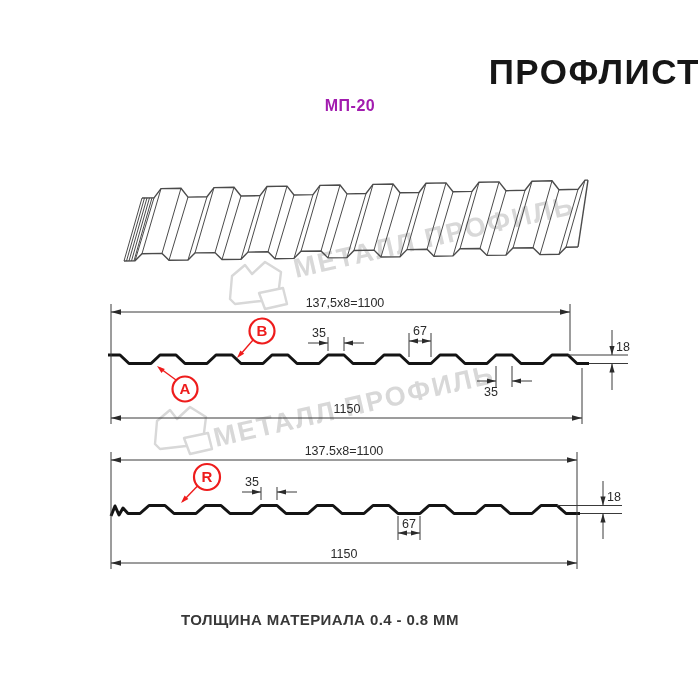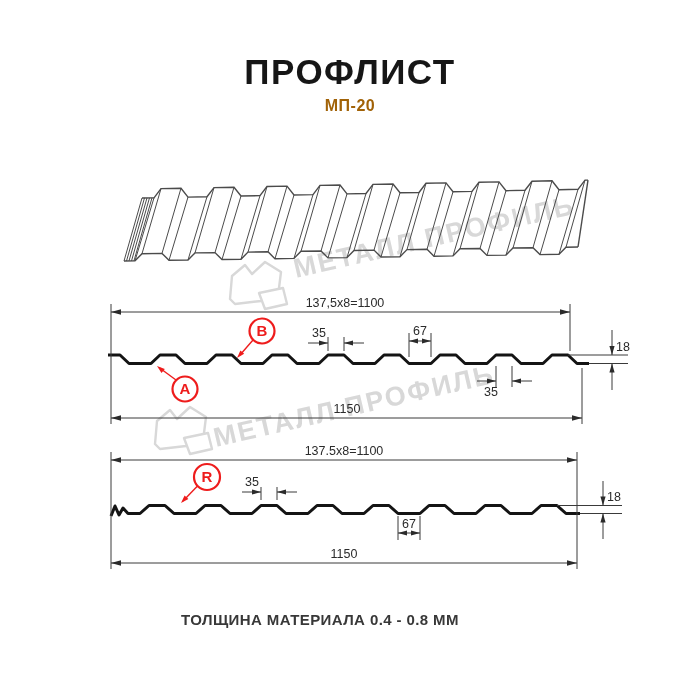--- a/index.html
+++ b/index.html
@@ -1,21 +1,21 @@
 <!DOCTYPE html>
 <html><head>
 <meta charset="utf-8">
 <style>
   html,body{margin:0;padding:0;}
   body{width:700px;height:700px;background:#ffffff;position:relative;overflow:hidden;
        font-family:"Liberation Sans", sans-serif;}
-  .title{position:absolute;top:52px;left:0;width:700px;text-align:center;
+  .title{position:absolute;top:52px;left:0;width:700px;text-align:right;
          font-size:35px;font-weight:bold;letter-spacing:1.5px;color:#161616;}
   .subtitle{position:absolute;top:97px;left:0;width:700px;text-align:center;
-         font-size:16px;font-weight:bold;letter-spacing:.5px;color:#a16207;}
+         font-size:16px;font-weight:bold;letter-spacing:.5px;color:#a21caf;}
   .footer{position:absolute;top:611px;left:0;width:640px;text-align:center;
          font-size:15px;font-weight:bold;letter-spacing:.4px;color:#383838;}
   svg{position:absolute;left:0;top:0;}
   .dl{stroke:#3a3a3a;stroke-width:1;fill:none;}
   .ar{fill:#2b2b2b;stroke:none;}
   .profile{stroke:#141414;stroke-width:3;fill:none;stroke-linejoin:round;}
   .l3{stroke:#4b4b4b;stroke-width:1;fill:none;}
   .edge{stroke-width:1.4;}
   .dt{font-family:"Liberation Sans",sans-serif;font-size:12.5px;fill:#2b2b2b;}
   .wm{font-family:"Liberation Sans",sans-serif;font-size:27px;font-weight:bold;

